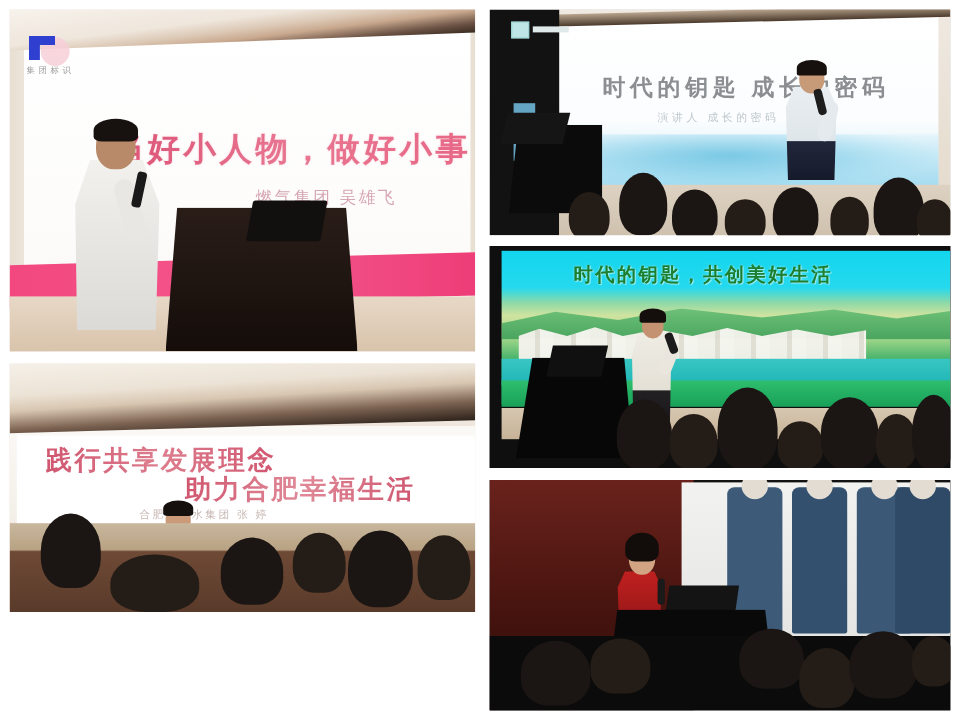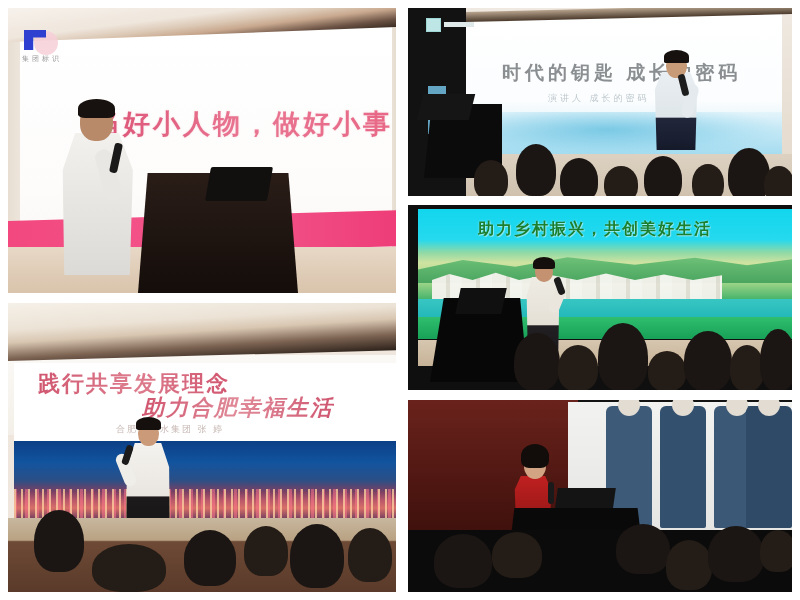--- a/index.html
+++ b/index.html
@@ -129,34 +129,34 @@
   .p3 .spk-body{position:absolute;left:118px;top:72px;width:34px;height:92px;
     background:linear-gradient(180deg,#efece4 0%,#e4e0d6 52%,#232023 53%,#141214 100%);
     clip-path:polygon(18% 0,82% 0,98% 20%,94% 100%,6% 100%,2% 20%);}
   .p3 .spk-head{position:absolute;left:127px;top:56px;width:18px;height:21px;border-radius:48%;background:#c49270;}
   .p3 .spk-hair{position:absolute;left:125px;top:52px;width:22px;height:12px;border-radius:50% 50% 14% 14%;background:#140f0c;}
   .p3 .spk-arm{position:absolute;left:144px;top:80px;width:11px;height:28px;background:#eae6dd;transform:rotate(22deg);border-radius:6px;}
   .p3 .mic{position:absolute;left:148px;top:72px;width:7px;height:18px;background:#1c1c1c;border-radius:3px;transform:rotate(-20deg);}
   .p3 .wallband{position:absolute;left:10px;bottom:24px;right:0;height:26px;background:linear-gradient(180deg,#d7c7b0,#c6b297);}
 
   
-  .p4{left:8px;top:303px;width:388px;height:289px;background:#efe7dd;}
+  .p4{left:8px;top:303px;width:388px;height:207px;background:#efe7dd;}
   .p4 .ceiling{position:absolute;left:0;top:0;width:100%;height:58px;
     background:linear-gradient(178deg,#f5f0e8 0%,#ece3d6 38%,#d8c6b1 56%,#7c6352 78%,#2c211a 100%);
     transform:skewY(-1.6deg);transform-origin:left top;}
   .p4 .wall{position:absolute;left:0;top:52px;width:100%;height:80px;background:linear-gradient(180deg,#fbf9f6,#f3efe8);}
   .p4 .screen{position:absolute;left:6px;top:60px;right:0;height:78px;background:#ffffff;}
   .p4 .title1{position:absolute;left:30px;top:66px;white-space:nowrap;
     font-size:22px;font-weight:700;letter-spacing:2px;
     background:linear-gradient(90deg,#d0566f,#dd7d8e,#d1566f);
     -webkit-background-clip:text;background-clip:text;-webkit-text-fill-color:transparent;color:#d0566f;}
-  .p4 .title2{position:absolute;left:134px;top:90px;white-space:nowrap;
+  .p4 .title2{position:absolute;left:146px;top:90px;white-space:nowrap;
     font-size:22px;font-weight:700;letter-spacing:2px;
     background:linear-gradient(90deg,#d0566f,#e08a98,#cf5670);
-    -webkit-background-clip:text;background-clip:text;-webkit-text-fill-color:transparent;color:#d0566f;font-style:italic;}
+    -webkit-background-clip:text;background-clip:text;-webkit-text-fill-color:transparent;color:#d0566f;}
   .p4 .subtitle{position:absolute;left:108px;top:120px;white-space:nowrap;
     font-size:9px;letter-spacing:2px;color:#b9a6a0;opacity:.8;}
   .p4 .cityimg{position:absolute;left:6px;top:138px;right:0;height:82px;
     background:linear-gradient(180deg,#0b3f86 0%,#12549f 26%,#2b4f86 48%,#7b3f63 62%,#b8576a 72%,#d86f68 82%,#8a4a62 92%,#4d3350 100%);}
   .p4 .citylights{position:absolute;left:6px;top:186px;right:0;height:30px;
     background:repeating-linear-gradient(90deg,rgba(255,210,160,.9) 0 2px,rgba(255,255,255,0) 2px 7px),
                repeating-linear-gradient(90deg,rgba(255,120,140,.6) 0 3px,rgba(255,255,255,0) 3px 11px);
     opacity:.85;}
   .p4 .wallband{position:absolute;left:0;top:218px;right:0;height:36px;background:linear-gradient(180deg,#d9cbb6,#c9b79c);}
   .p4 .spk-body{position:absolute;left:118px;top:140px;width:44px;height:120px;
@@ -199,20 +199,21 @@
     <div class="wall-l"></div>
     <div class="wall-r"></div>
     <div class="screen"></div>
     <div class="ceiling"></div>
     <div class="logo">
       <div class="blob"></div>
         <div class="mark"></div>
       <div class="sub">集团标识</div>
     </div>
     <div class="title">当好小人物，做好小事</div>
+    <div class="subtitle">燃气集团 吴雄飞</div>
     <div class="pinkband"></div>
     <div class="floor"></div>
     <div class="spk-body"></div>
     <div class="spk-head"></div>
     <div class="spk-hair"></div>
     <div class="spk-arm"></div>
     <div class="mic"></div>
     <div class="podium"></div>
     <div class="laptop"></div>
   </div>
@@ -248,21 +249,21 @@
     <div class="aud s" style="left:356px;top:158px;width:30px;height:36px;"></div>
   </div>
 
   <div class="photo p3">
     <div class="room"></div>
     <div class="screen"></div>
     <div class="hills"></div>
     <div class="village"></div>
     <div class="river"></div>
     <div class="grass"></div>
-    <div class="title">助力乡村振兴，共创美好生活</div>
+    <div class="title">时代的钥匙，共创美好生活</div>
     <div class="wallband"></div>
     <div class="spk-body"></div>
     <div class="spk-head"></div>
     <div class="spk-hair"></div>
     <div class="spk-arm"></div>
     <div class="mic"></div>
     <div class="podium"></div>
     <div class="laptop"></div>
     <div class="aud" style="left:106px;top:128px;width:46px;height:58px;"></div>
     <div class="aud s" style="left:150px;top:140px;width:40px;height:46px;"></div>

